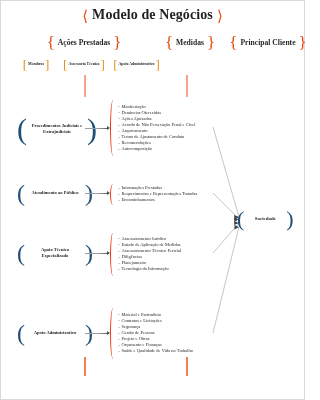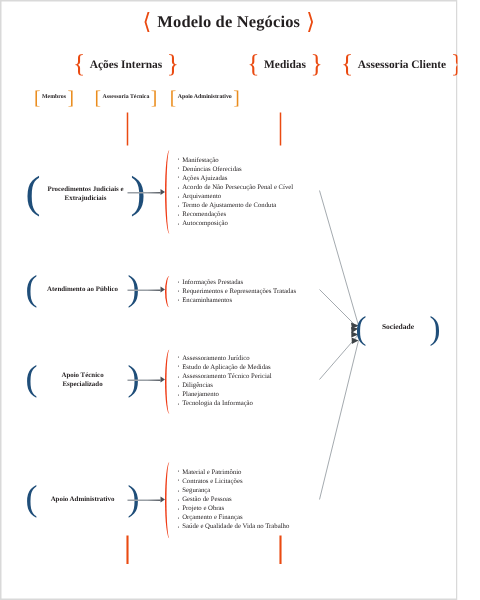--- a/index.html
+++ b/index.html
@@ -11,21 +11,21 @@
     overflow:hidden;
     position:relative;
   }
   #canvas{position:absolute;inset:0;border:1px solid #d9d9d9;box-sizing:border-box;}
 
   
   .title-wrap{
     position:absolute;left:0;right:0;top:6px;
     display:flex;align-items:center;justify-content:center;gap:4px;
   }
-  .title-txt{font-size:11px;font-weight:700;letter-spacing:.1px;color:#231f20;white-space:nowrap;}
+  .title-txt{font-size:14px;font-weight:700;letter-spacing:.1px;color:#231f20;white-space:nowrap;}
   .ang{color:#ea4a11;font-size:15px;line-height:1;font-weight:400;font-family:"Liberation Sans",sans-serif;}
 
   
   .cats{position:absolute;left:0;right:0;top:33px;height:22px;}
   .cat{position:absolute;display:flex;align-items:center;justify-content:center;gap:3px;white-space:nowrap;}
   .brace{color:#ea4a11;font-size:17px;line-height:1;font-family:"Liberation Serif",serif;}
   .cat-txt{font-size:7.6px;font-weight:700;color:#231f20;}
   #cat-0{left:24px;width:118px;}
   #cat-1{left:150px;width:78px;}
   #cat-2{left:232px;width:70px;}
@@ -72,31 +72,31 @@
 
   <div class="title-wrap">
     <span class="ang">⟨</span>
     <span class="title-txt">Modelo de Negócios</span>
     <span class="ang">⟩</span>
   </div>
 
   <div class="cats">
     <div class="cat" id="cat-0">
       <span class="brace">{</span>
-      <span class="cat-txt">Ações Internas</span>
+      <span class="cat-txt">Ações Prestadas</span>
       <span class="brace">}</span>
     </div>
     <div class="cat" id="cat-1">
       <span class="brace">{</span>
       <span class="cat-txt">Medidas</span>
       <span class="brace">}</span>
     </div>
     <div class="cat" id="cat-2">
       <span class="brace">{</span>
-      <span class="cat-txt">Assessoria Cliente</span>
+      <span class="cat-txt">Principal Cliente</span>
       <span class="brace">}</span>
     </div>
   </div>
 
   <div class="subs">
     <div class="sub" id="sub-0">
       <span class="sbr">[</span>
       <span class="sub-txt">Membros</span>
       <span class="sbr">]</span>
     </div>

